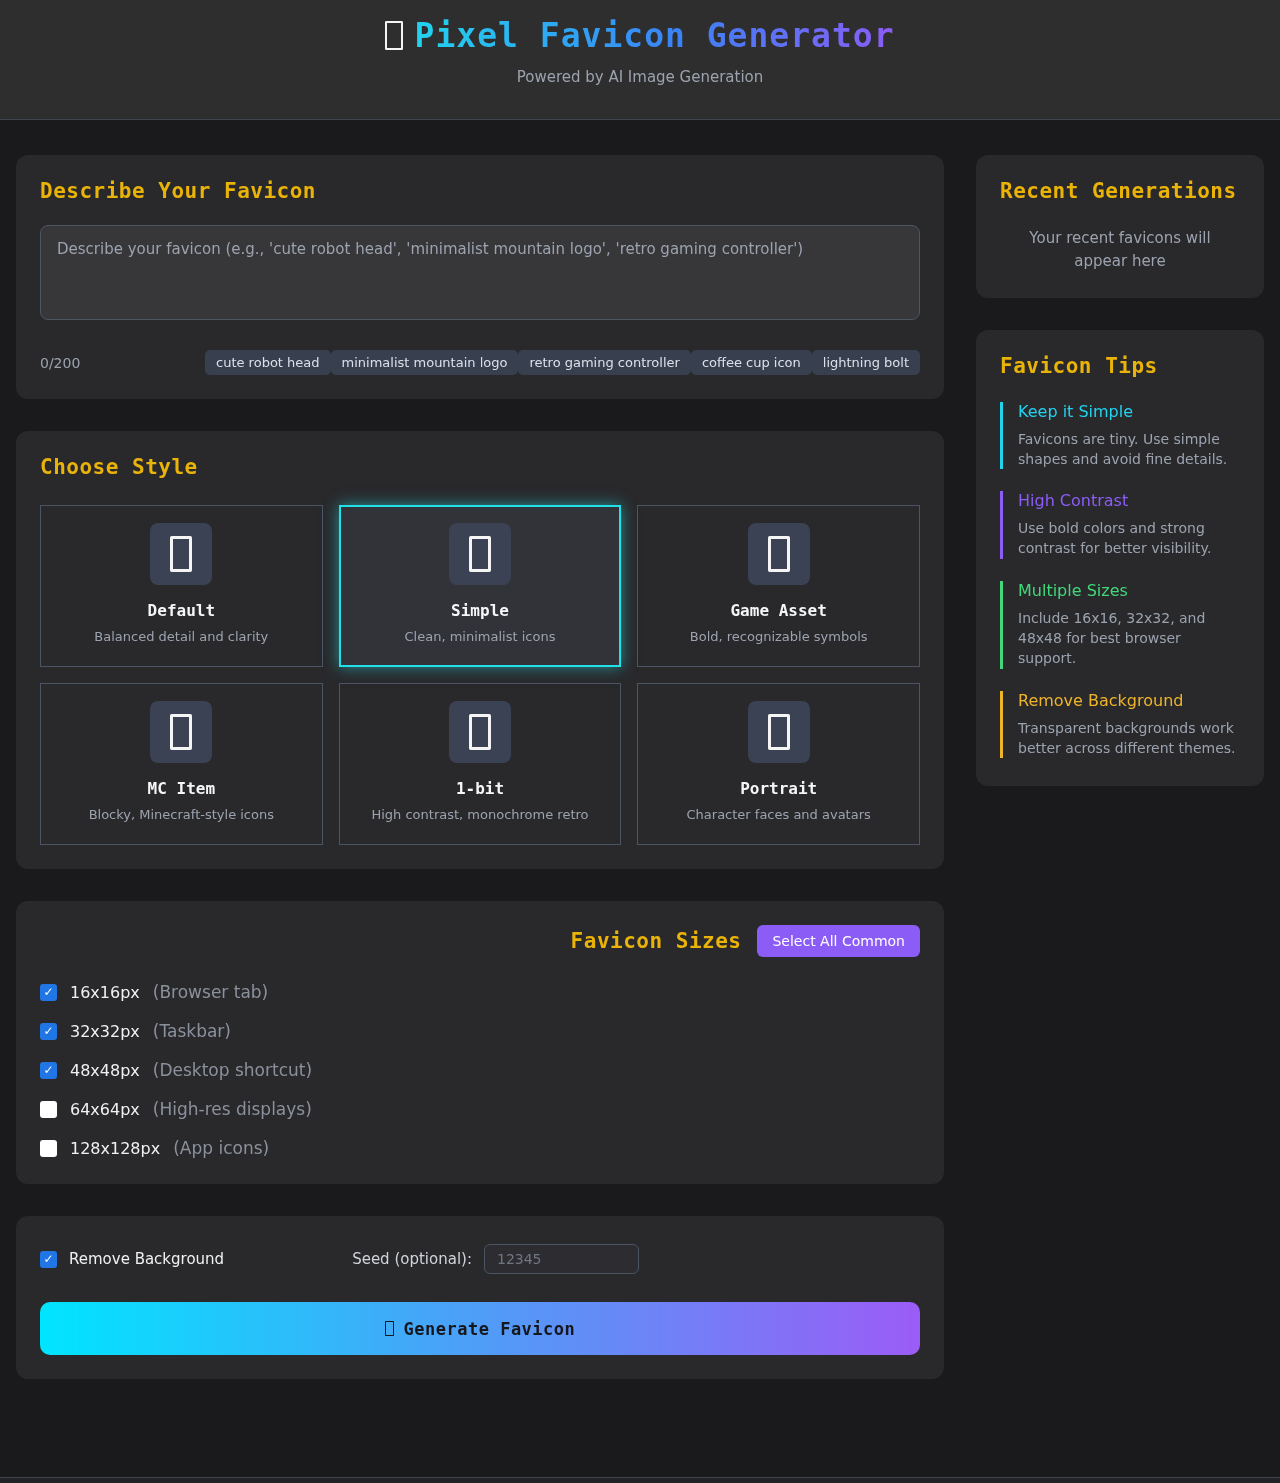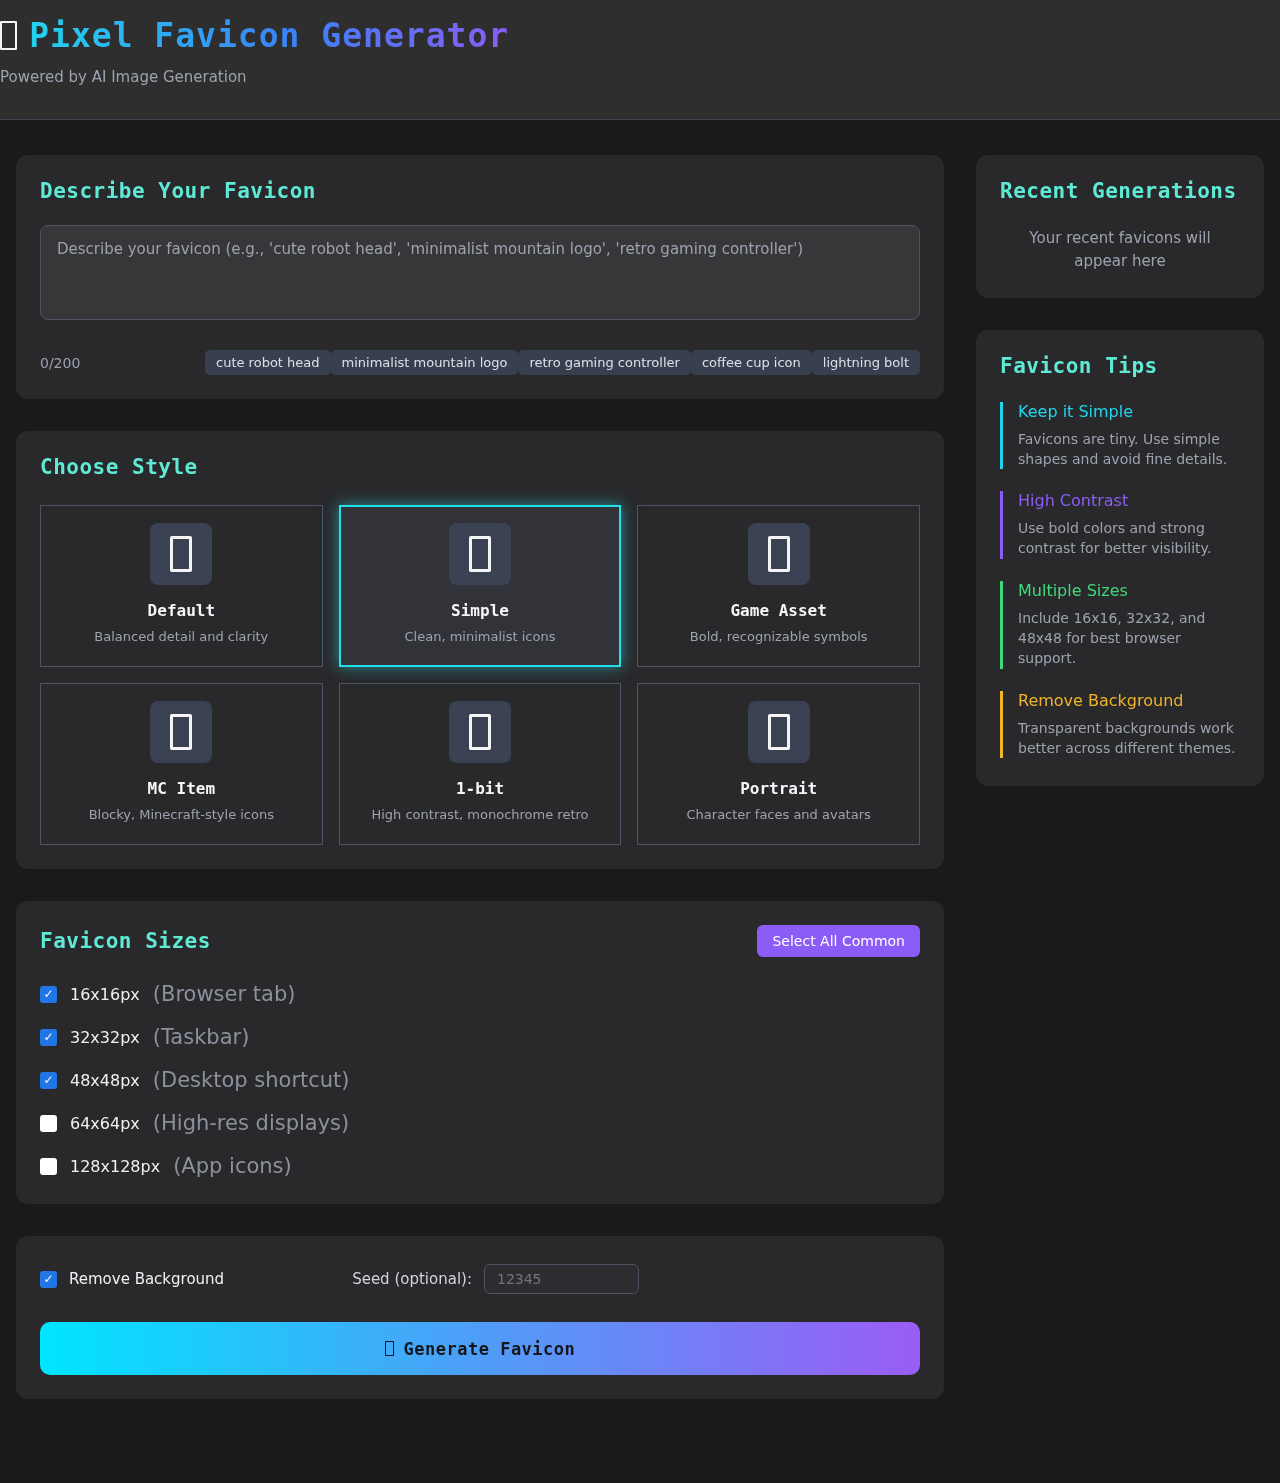--- a/index.html
+++ b/index.html
@@ -6,21 +6,21 @@
   html, body { width: 1280px; }
   body {
     background: #1a1a1d;
     font-family: "DejaVu Sans", "Liberation Sans", sans-serif;
     color: #e5e7eb;
   }
   
   .site-header {
     background: #2e2e2f;
     border-bottom: 1px solid #3e4450;
-    text-align: left;
+    text-align: center;
     padding: 16px 0 24px;
     height: 120px;
   }
   .site-title {
     font-family: "DejaVu Sans Mono", "Liberation Mono", monospace;
     font-size: 33px;
     font-weight: bold;
     letter-spacing: 1px;
     display: inline-flex;
     align-items: center;
@@ -57,21 +57,21 @@
   .card {
     background: #29292c;
     border-radius: 12px;
     padding: 24px;
     margin-bottom: 32px;
   }
   h2 {
     font-family: "DejaVu Sans Mono", "Liberation Mono", monospace;
     font-size: 21px;
     letter-spacing: 0.5px;
-    color: #5eead4;
+    color: #eab308;
     font-weight: bold;
   }
   
   .prompt-textarea {
     width: 100%;
     height: 95px;
     margin-top: 22px;
     background: #37373a;
     border: 1px solid #4b5563;
     border-radius: 8px;
@@ -136,21 +136,21 @@
   }
   .style-name {
     margin-top: 16px;
     font-family: "DejaVu Sans Mono", "Liberation Mono", monospace;
     font-size: 16px;
     font-weight: bold;
     color: #f5f6f8;
   }
   .style-desc { margin-top: 9px; font-size: 13px; color: #9ca3af; }
   
-  .sizes-header { display: flex; justify-content: space-between; align-items: center; }
+  .sizes-header { display: flex; justify-content: flex-end; align-items: center; }
   .select-all-btn {
     background: #8b5cf6;
     color: #fff;
     border: none;
     border-radius: 6px;
     padding: 8px 15px;
     font-size: 14px;
     cursor: pointer;
     font-family: "DejaVu Sans", sans-serif;
     margin-left: 16px;
@@ -164,21 +164,21 @@
     background: #ffffff;
     display: inline-flex;
     align-items: center;
     justify-content: center;
     flex: none;
     cursor: pointer;
   }
   .cbx.checked { background: #2176e6; }
   .cbx.checked::after { content: "✓"; color: #fff; font-size: 12px; font-weight: bold; line-height: 1; }
   .size-label { font-size: 16px; color: #f0f1f3; }
-  .size-desc { font-size: 21px; color: #8b919c; }
+  .size-desc { font-size: 17px; color: #8b919c; }
   
   .gen-row { display: flex; align-items: center; margin-top: 4px; }
   .removebg-group { display: flex; align-items: center; gap: 12px; cursor: pointer; }
   .removebg-label { font-size: 15px; color: #f0f1f3; }
   .seed-group { display: flex; align-items: center; gap: 12px; margin-left: 128px; }
   .seed-label { font-size: 15px; color: #d1d5db; }
   .seed-input {
     width: 155px; height: 30px;
     background: #2d2d31;
     border: 1px solid #4b5563;

